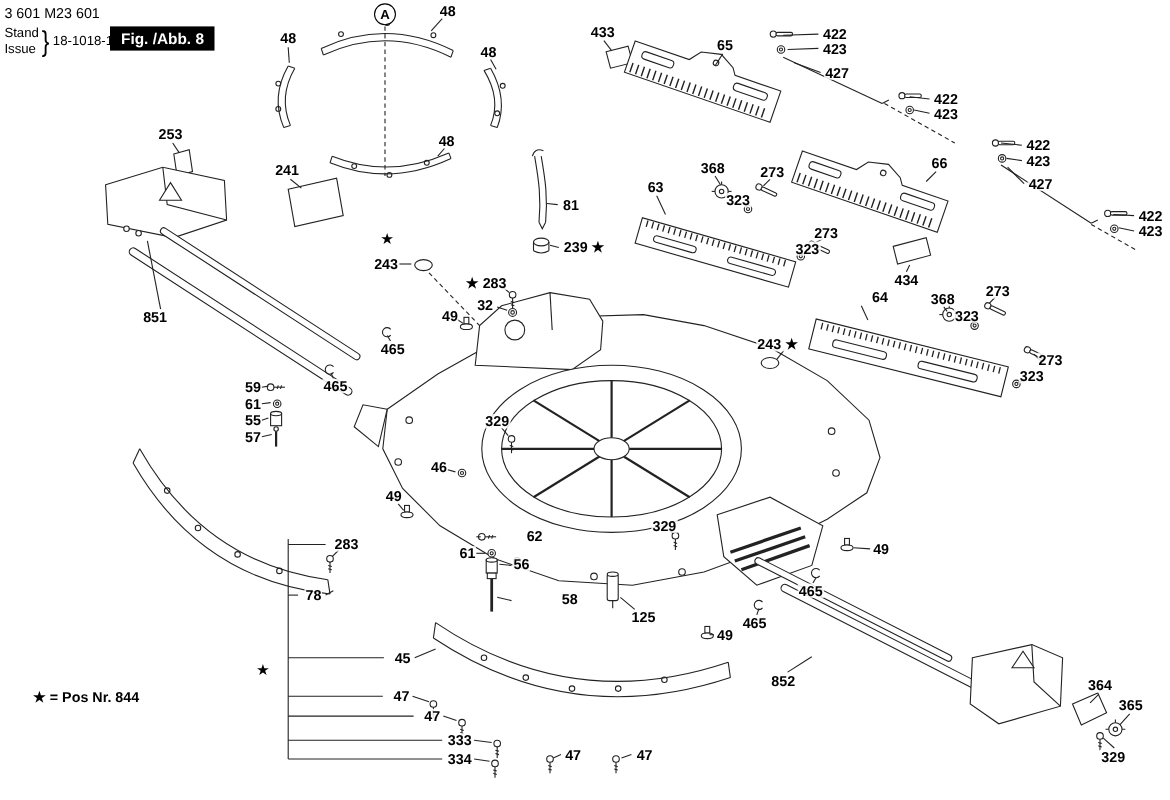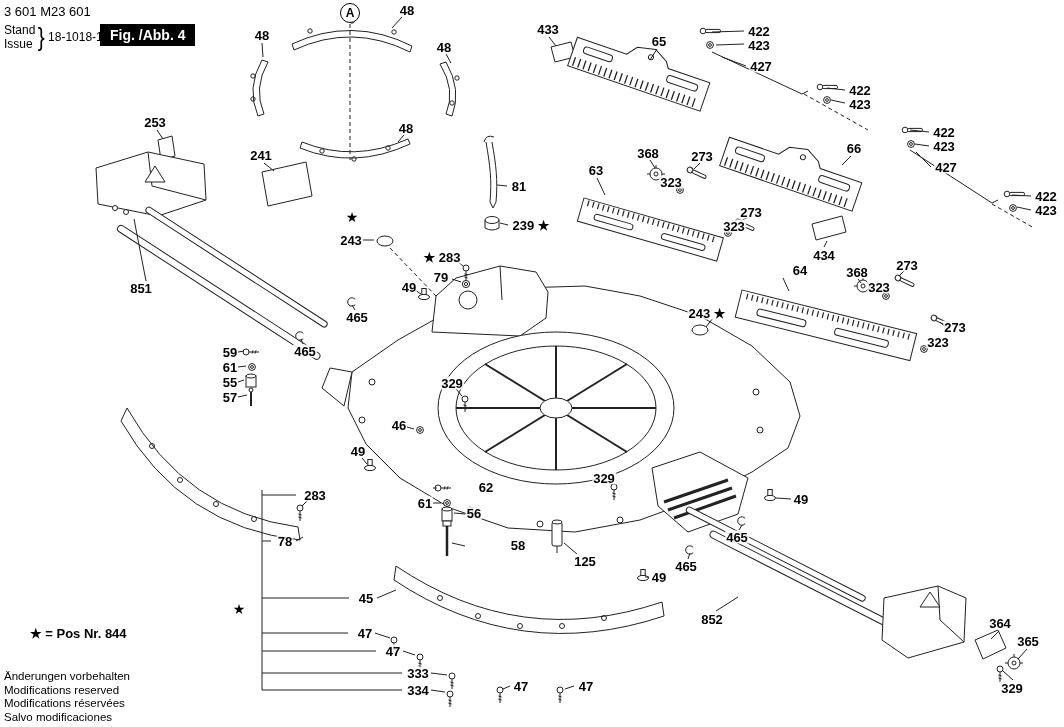--- a/index.html
+++ b/index.html
@@ -416,21 +416,21 @@
     <div class="si-labels">
       <span>Stand</span>
       <span>Issue</span>
     </div>
     <span class="si-brace">}</span>
     <div class="si-values">
       <span>18-10</span>
       <span>18-11-07</span>
     </div>
   </div>
-  <div class="fig-box">Fig. /Abb. 4</div>
+  <div class="fig-box">Fig. /Abb. 8</div>
 
   <div class="marker-a">A</div>
 
   <div id="callout-layer">
       <div class="callout" style="left: 262px; top: 35px;">48</div>
       <div class="callout" style="left: 407px; top: 10px;">48</div>
       <div class="callout" style="left: 444px; top: 47px;">48</div>
       <div class="callout" style="left: 406px; top: 128px;">48</div>
       <div class="callout" style="left: 548px; top: 29px; text-align: center;">433</div>
       <div class="callout" style="left: 659px; top: 41px;">65</div>
@@ -451,21 +451,21 @@
       <div class="callout" style="left: 946px; top: 167px;">427</div>
       <div class="callout" style="left: 519px; top: 186px;">81</div>
       <div class="callout" style="left: 1046px; top: 196px;">422</div>
       <div class="callout" style="left: 1046px; top: 210px;">423</div>
       <div class="callout" style="left: 531px; top: 225px;">239 ★</div>
       <div class="callout" style="left: 351px; top: 240px;">243</div>
       <div class="callout" style="left: 751px; top: 212px;">273</div>
       <div class="callout" style="left: 734px; top: 226px;">323</div>
       <div class="callout" style="left: 824px; top: 255px;">434</div>
       <div class="callout" style="left: 442px; top: 257px;">★ 283</div>
-      <div class="callout" style="left: 441px; top: 277px;">79</div>
+      <div class="callout" style="left: 441px; top: 277px;">32</div>
       <div class="callout" style="left: 409px; top: 287px;">49</div>
       <div class="callout" style="left: 800px; top: 270px;">64</div>
       <div class="callout" style="left: 857px; top: 272px;">368</div>
       <div class="callout" style="left: 907px; top: 265px;">273</div>
       <div class="callout" style="left: 879px; top: 287px;">323</div>
       <div class="callout" style="left: 141px; top: 288px;">851</div>
       <div class="callout" style="left: 707px; top: 313px;">243 ★</div>
       <div class="callout" style="left: 357px; top: 317px;">465</div>
       <div class="callout" style="left: 305px; top: 351px;">465</div>
       <div class="callout" style="left: 955px; top: 327px;">273</div>
@@ -498,20 +498,14 @@
       <div class="callout" style="left: 586px; top: 686px;">47</div>
       <div class="callout" style="left: 712px; top: 619px;">852</div>
       <div class="callout" style="left: 1000px; top: 623px;">364</div>
       <div class="callout" style="left: 1028px; top: 641px;">365</div>
       <div class="callout" style="left: 1012px; top: 688px;">329</div>
       <div class="star-mark" style="left: 352px; top: 217px;">★</div>
       <div class="star-mark" style="left: 239px; top: 609px;">★</div>
     </div>
 
   <div class="star-note">★ = Pos Nr. 844</div>
-  <div class="notes">
-    <div>Änderungen vorbehalten</div>
-    <div>Modifications reserved</div>
-    <div>Modifications réservées</div>
-    <div>Salvo modificaciones</div>
-  </div>
 
 </div>
 
 </body></html>

